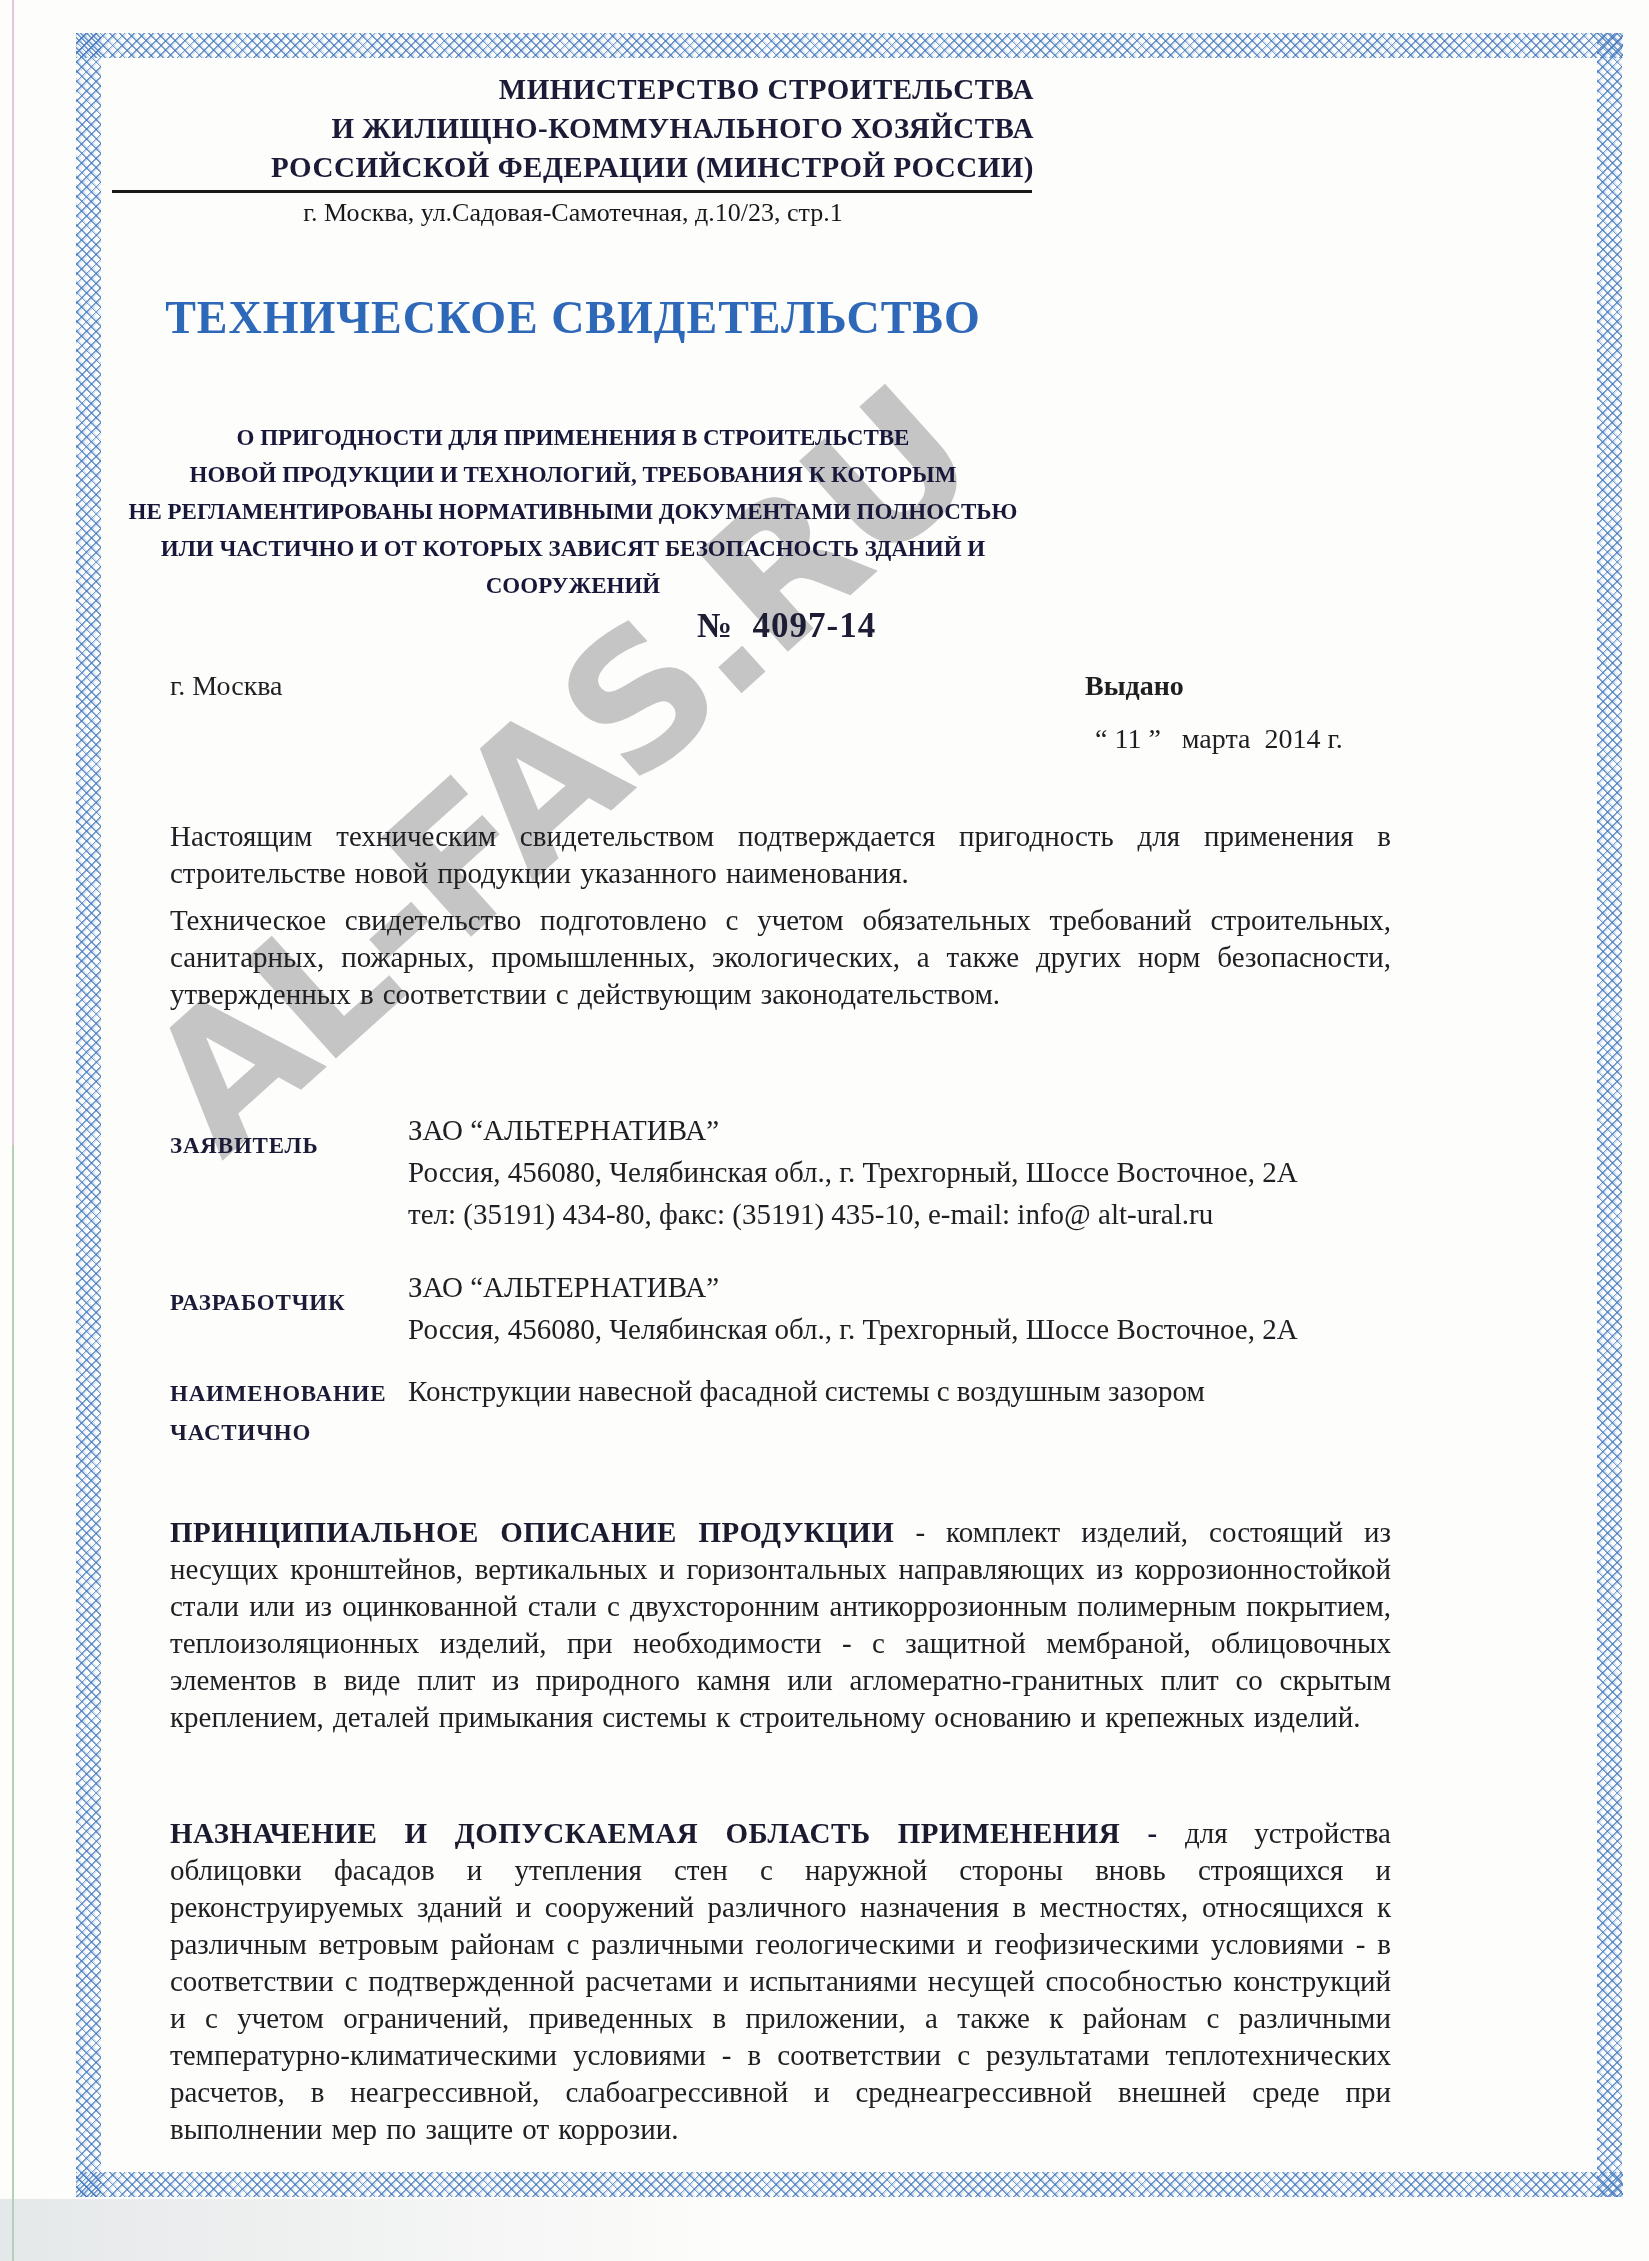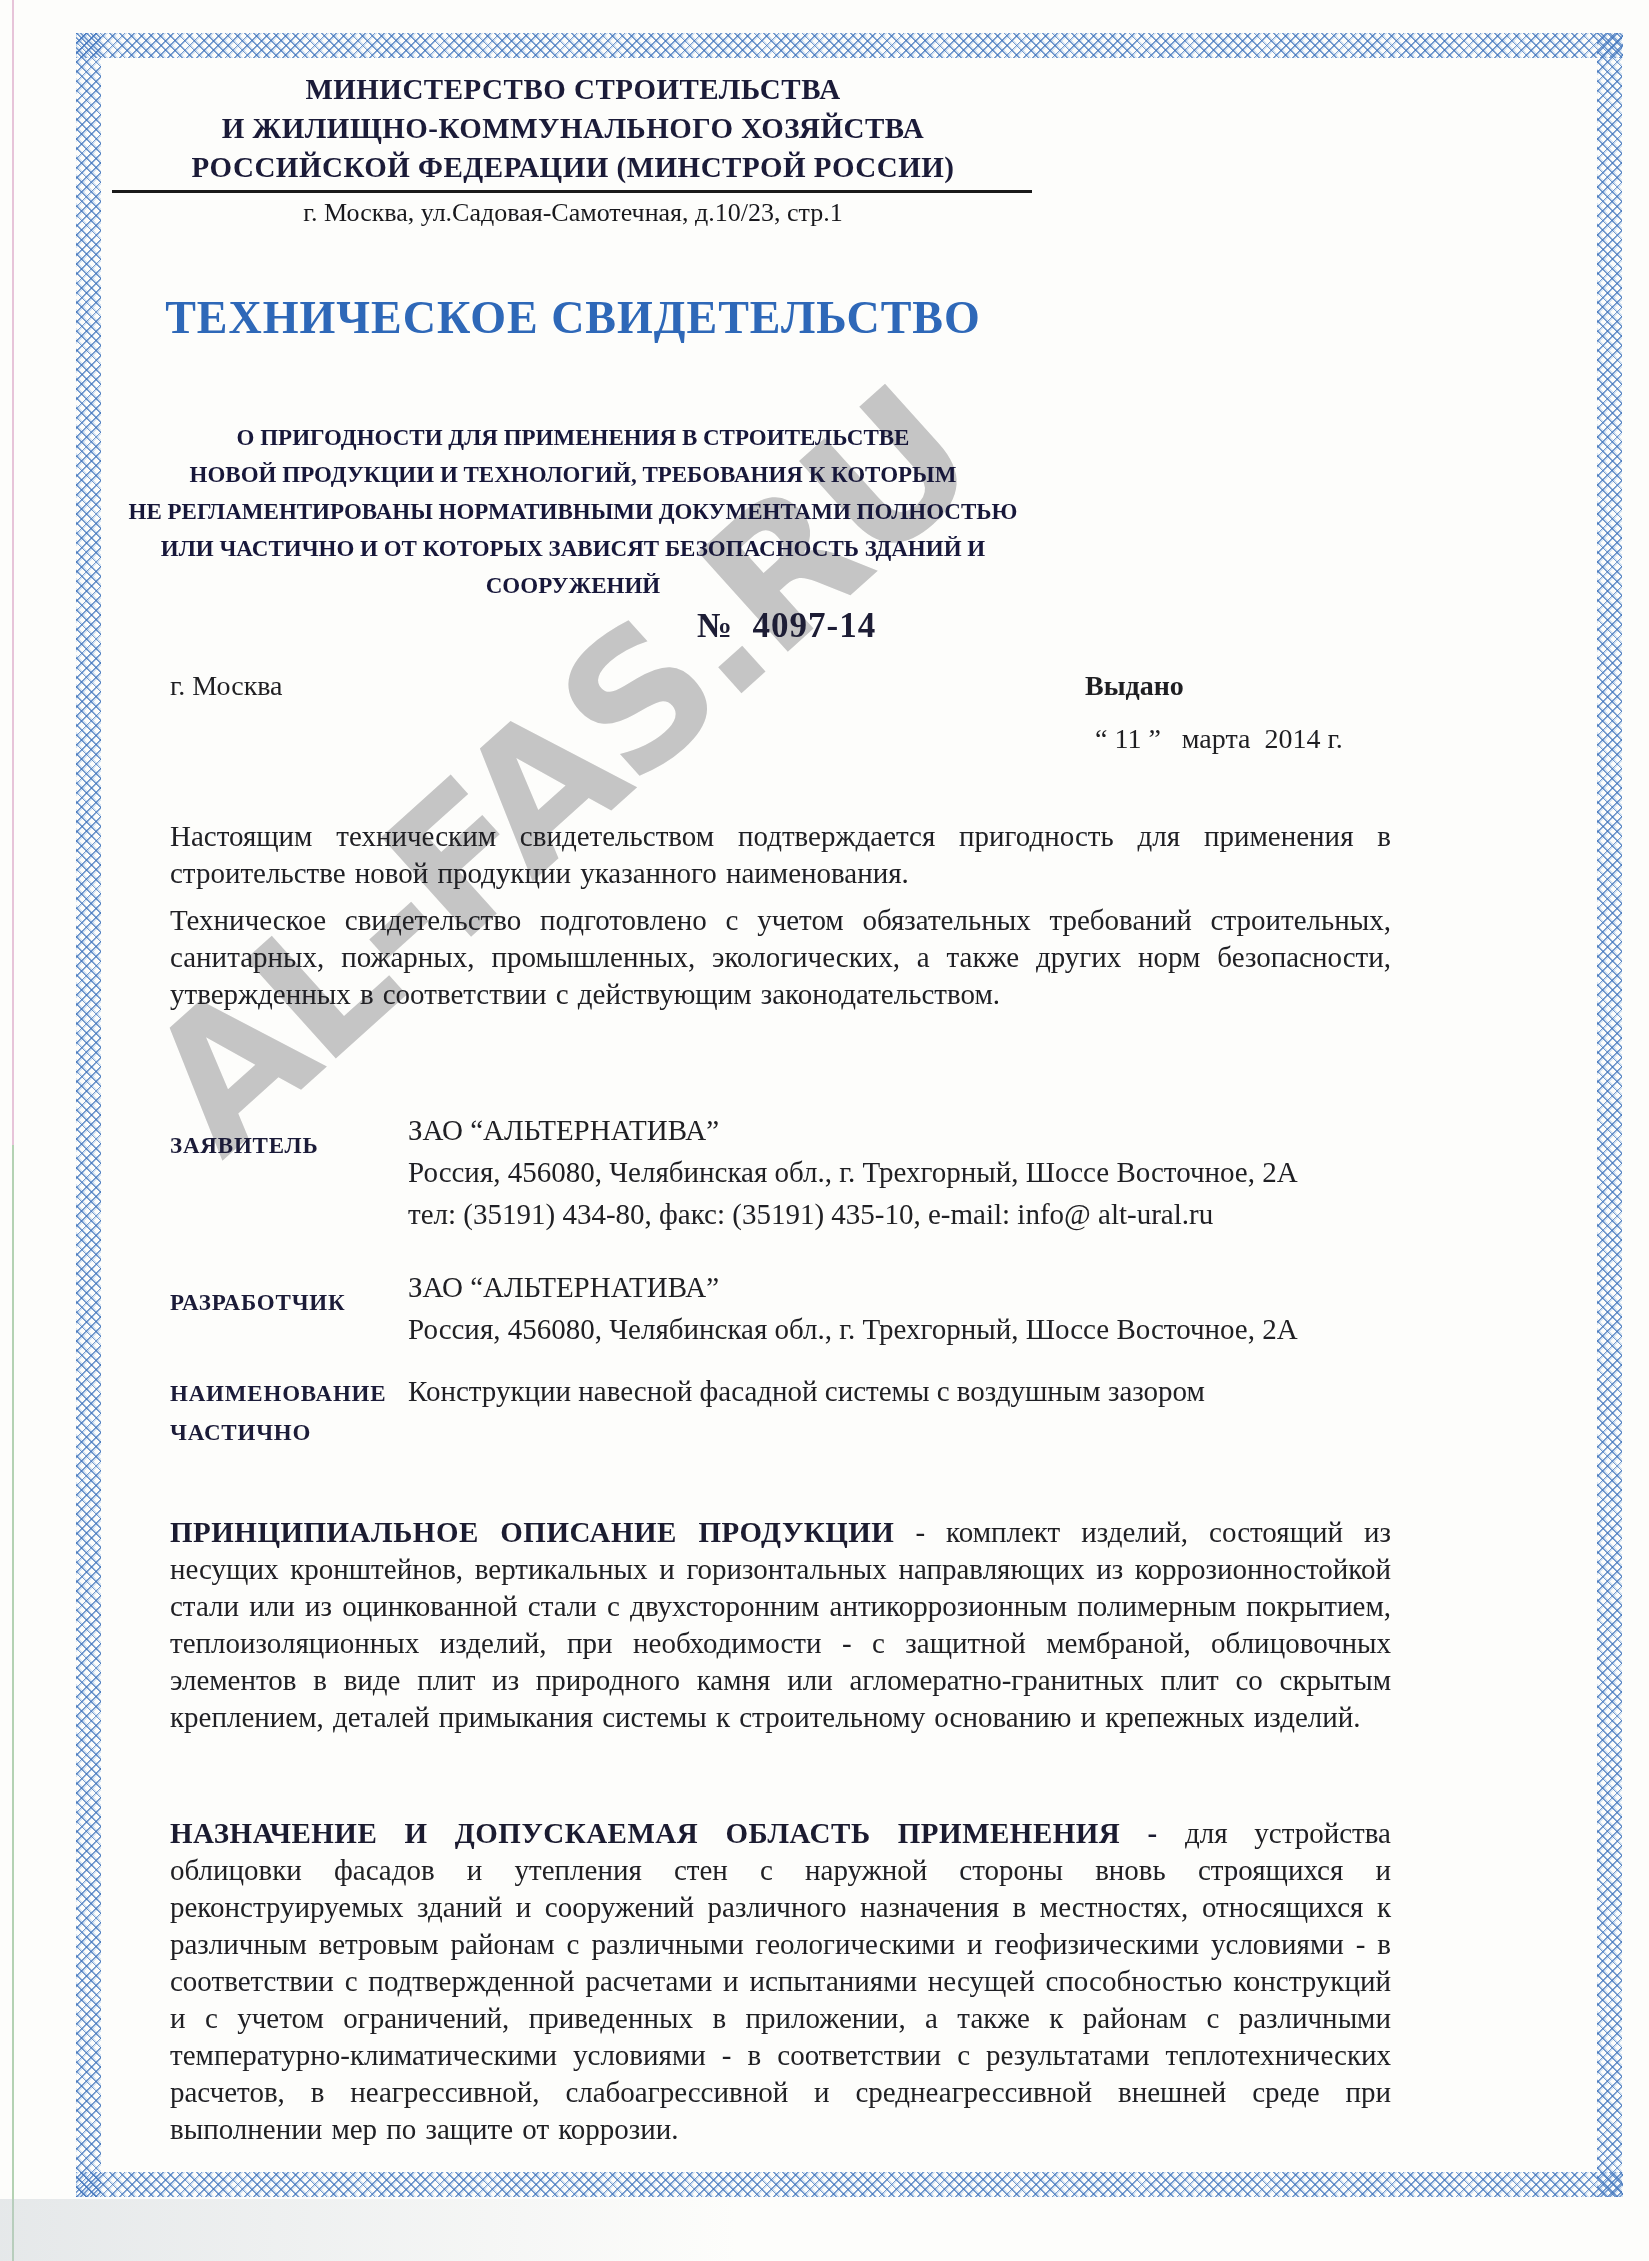--- a/index.html
+++ b/index.html
@@ -38,21 +38,21 @@
     transform:rotate(-42deg);
     font-family:"DejaVu Sans","Liberation Sans",sans-serif;
     font-weight:bold;font-size:184px;letter-spacing:-5.8px;
     color:#bcbcbc;opacity:.85;white-space:nowrap;
     z-index:1;user-select:none;
   }
   .content{position:absolute;inset:0;z-index:2;}
   
   .hdr{
     position:absolute;left:112px;top:70px;width:922px;
-    text-align:center;font-weight:bold;font-size:29px;line-height:39px;
+    text-align:right;font-weight:bold;font-size:29px;line-height:39px;
     color:#1b1b38;letter-spacing:0.5px;
   }
   .rule{position:absolute;left:112px;top:190px;width:920px;height:2.9px;background:#1a1a1a;}
   .addr{
     position:absolute;left:112px;top:198px;width:922px;
     text-align:center;font-size:26px;color:#18181c;
   }
   .title{
     position:absolute;left:112px;top:291px;width:922px;
     text-align:center;font-weight:bold;font-size:46px;letter-spacing:1px;

